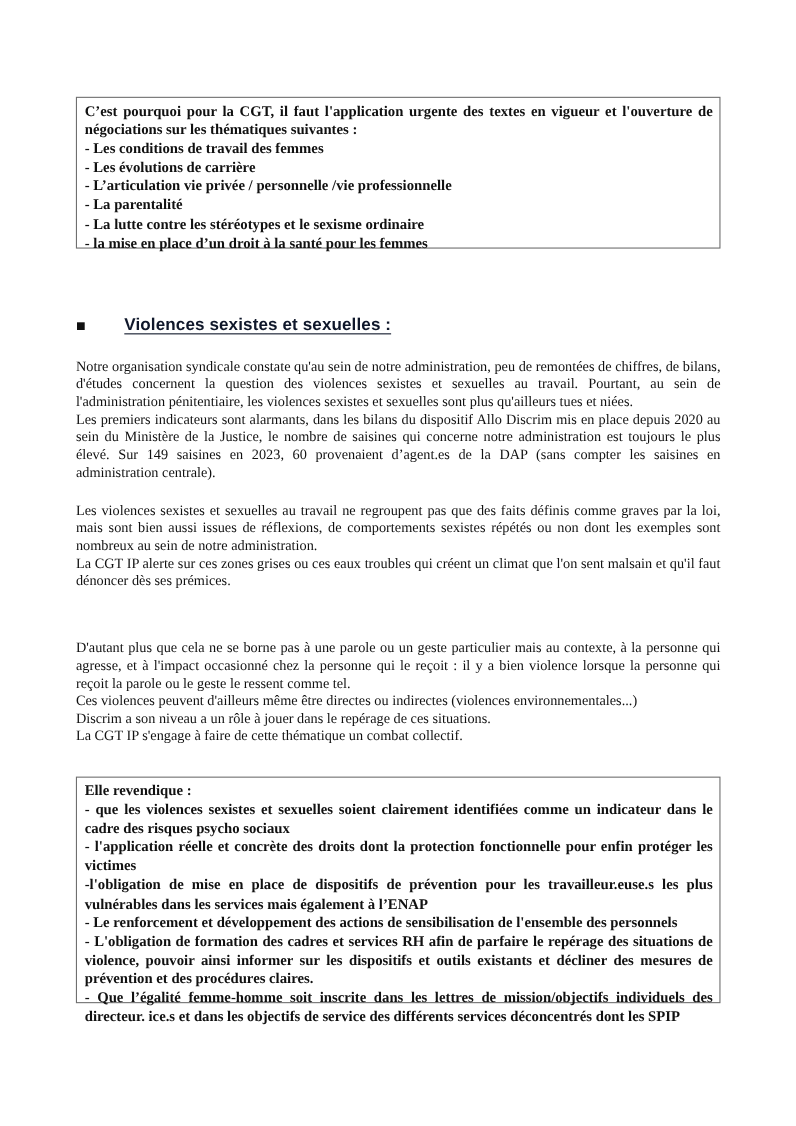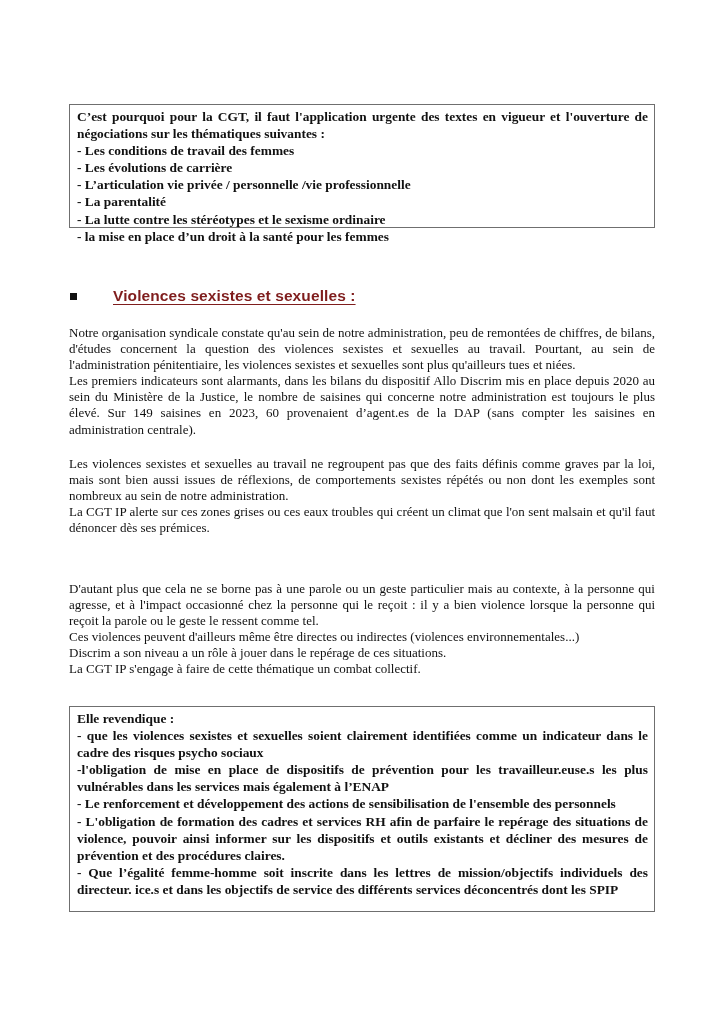--- a/index.html
+++ b/index.html
@@ -24,21 +24,21 @@
       position: absolute;
       left: 69px;
       width: 586px;
       border: 1.5px solid #6f6f6f;
       box-sizing: border-box;
       padding: 3px 6px 4px 7px;
       font-weight: bold;
       font-size: 13.4px;
       line-height: 17.1px;
     }
-    #box1 { top: 104px; height: 124px; }
+    #box1 { top: 88px; height: 138px; }
     #box2 { top: 706px; height: 206px; }
     .box p { margin: 0; text-align: justify; }
 
     .heading {
       position: absolute;
       left: 70px;
       top: 284px;
       height: 24px;
       display: flex;
       align-items: center;
@@ -46,21 +46,21 @@
     .bullet-sq {
       width: 7px; height: 7px;
       background: #111;
       display: inline-block;
       margin-right: 36px;
     }
     .heading-text {
       font-family: "Liberation Sans", sans-serif;
       font-weight: bold;
       font-size: 15.5px;
-      color: #7f1d1d;
+      color: #0f172a;
       text-decoration: underline;
       text-underline-offset: 3px;
       letter-spacing: 0.1px;
     }
 
     .body-text {
       position: absolute;
       left: 69px;
       width: 586px;
       font-size: 13px;
@@ -102,19 +102,20 @@
   <div class="body-text" id="body2">
     <p>D'autant plus que cela ne se borne pas à une parole ou un geste particulier mais au contexte, à la personne qui agresse, et à l'impact occasionné chez la personne qui le reçoit : il y a bien violence lorsque la personne qui reçoit la parole ou le geste le ressent comme tel.</p>
     <p>Ces violences peuvent d'ailleurs même être directes ou indirectes (violences environnementales...)</p>
     <p>Discrim a son niveau a un rôle à jouer dans le repérage de ces situations.</p>
     <p class="bold">La CGT IP s'engage à faire de cette thématique un combat collectif.</p>
   </div>
 
   <div class="box" id="box2">
     <p>Elle revendique :</p>
     <p>- que les violences sexistes et sexuelles soient clairement identifiées comme un indicateur dans le cadre des risques psycho sociaux</p>
+    <p>- l'application réelle et concrète des droits dont la protection fonctionnelle pour enfin protéger les victimes</p>
     <p>-l'obligation de mise en place de dispositifs de prévention pour les travailleur.euse.s les plus vulnérables dans les services mais également à l’ENAP</p>
     <p>- Le renforcement et développement des actions de sensibilisation de l'ensemble des personnels</p>
     <p>- L'obligation de formation des cadres et services RH afin de parfaire le repérage des situations de violence, pouvoir ainsi informer sur les dispositifs et outils existants et décliner des mesures de prévention et des procédures claires.</p>
     <p>- Que l’égalité femme-homme soit inscrite dans les lettres de mission/objectifs individuels des directeur. ice.s et dans les objectifs de service des différents services déconcentrés dont les SPIP</p>
   </div>
 
 </div>
 
 </body></html>

